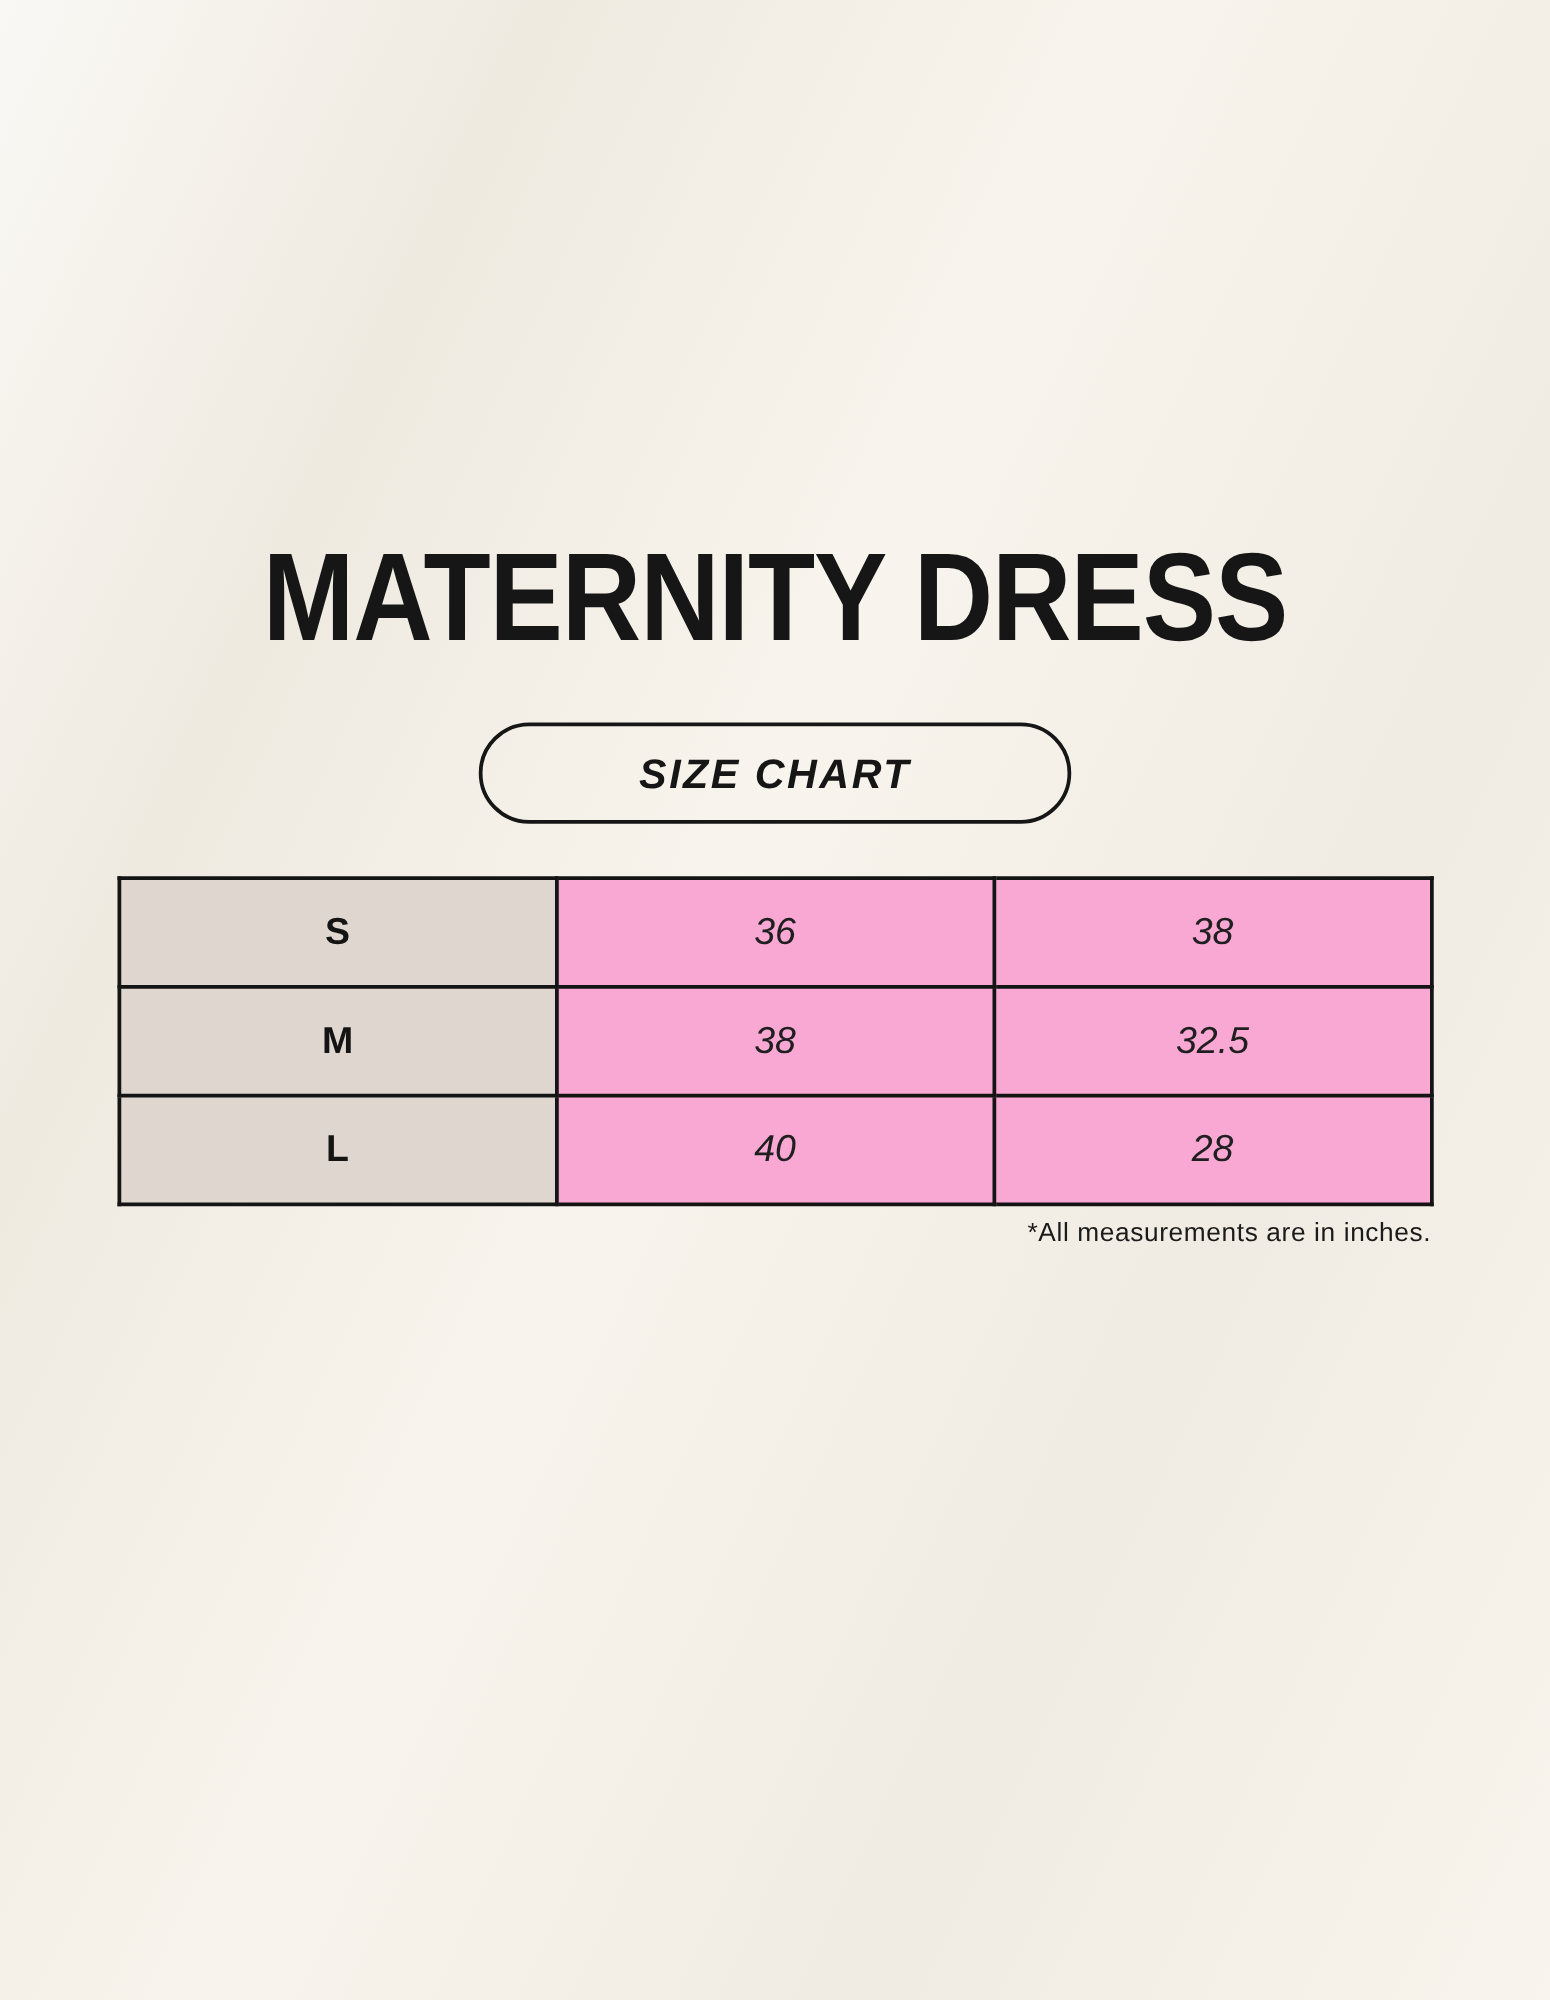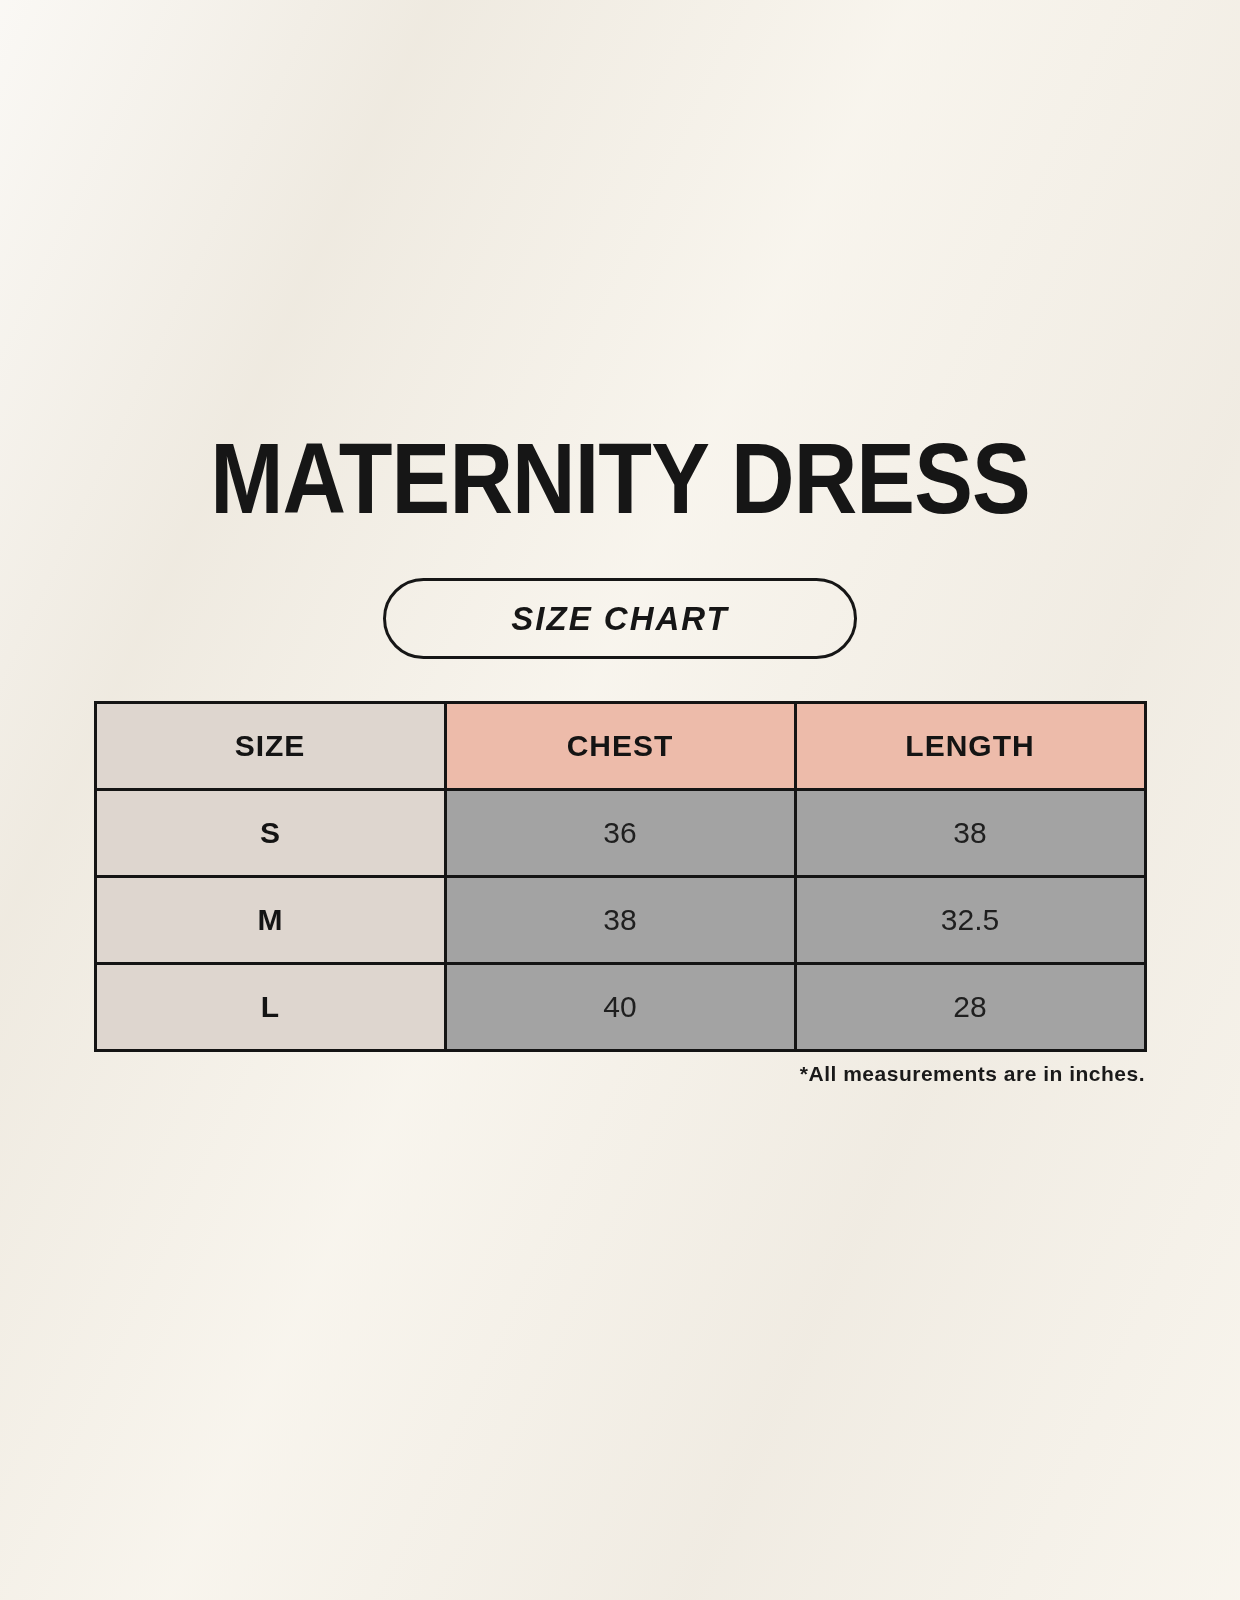--- a/index.html
+++ b/index.html
@@ -57,48 +57,43 @@
   .size-table td {
     border: 3px solid #141414;
     height: 84px;
     text-align: center;
     vertical-align: middle;
     font-size: 30px;
   }
   .size-table .hdr { font-weight: bold; letter-spacing: 1px; }
   .col-size  { background: #ded6cf; font-weight: bold; }
   .hdr-accent { background: #edbbaa; }
-  .cell-val  { background: #a3a3a3; font-weight: normal; font-size: 29px; color: #1f1f1f; }
+  .cell-val  { background: #f9a8d4; font-weight: normal; font-size: 29px; color: #1f1f1f; font-style: italic; }
 
   .footnote {
     width: 1050px;
     margin: 10px auto 0 auto;
     text-align: right;
     font-size: 21px;
-    font-weight: bold;
+    font-weight: normal;
     letter-spacing: 0.5px;
     color: #1a1a1a;
   }
 </style>
 </head>
 <body>
 
 <h1 class="title">MATERNITY DRESS</h1>
 
 <div class="badge">
   <span>SIZE CHART</span>
 </div>
 
 <table class="size-table">
   <tbody>
-    <tr>
-      <td class="hdr col-size">SIZE</td>
-      <td class="hdr hdr-accent">CHEST</td>
-      <td class="hdr hdr-accent">LENGTH</td>
-    </tr>
     <tr>
       <td class="col-size">S</td>
       <td class="cell-val">36</td>
       <td class="cell-val">38</td>
     </tr>
     <tr>
       <td class="col-size">M</td>
       <td class="cell-val">38</td>
       <td class="cell-val">32.5</td>
     </tr>

